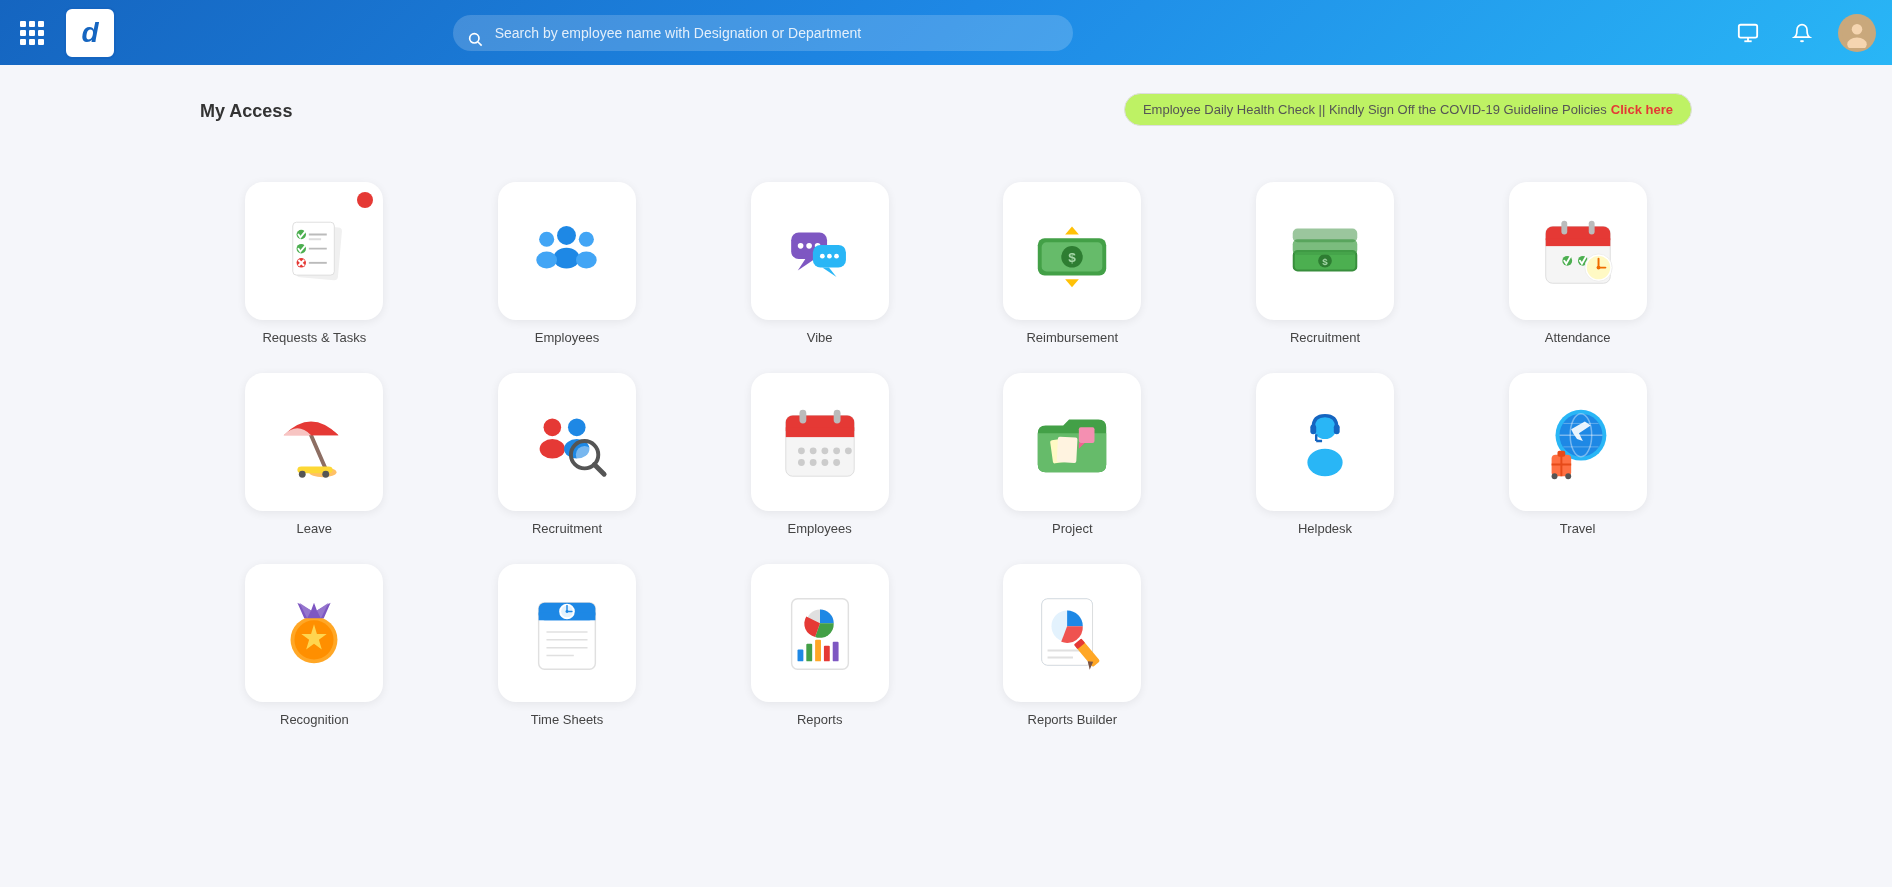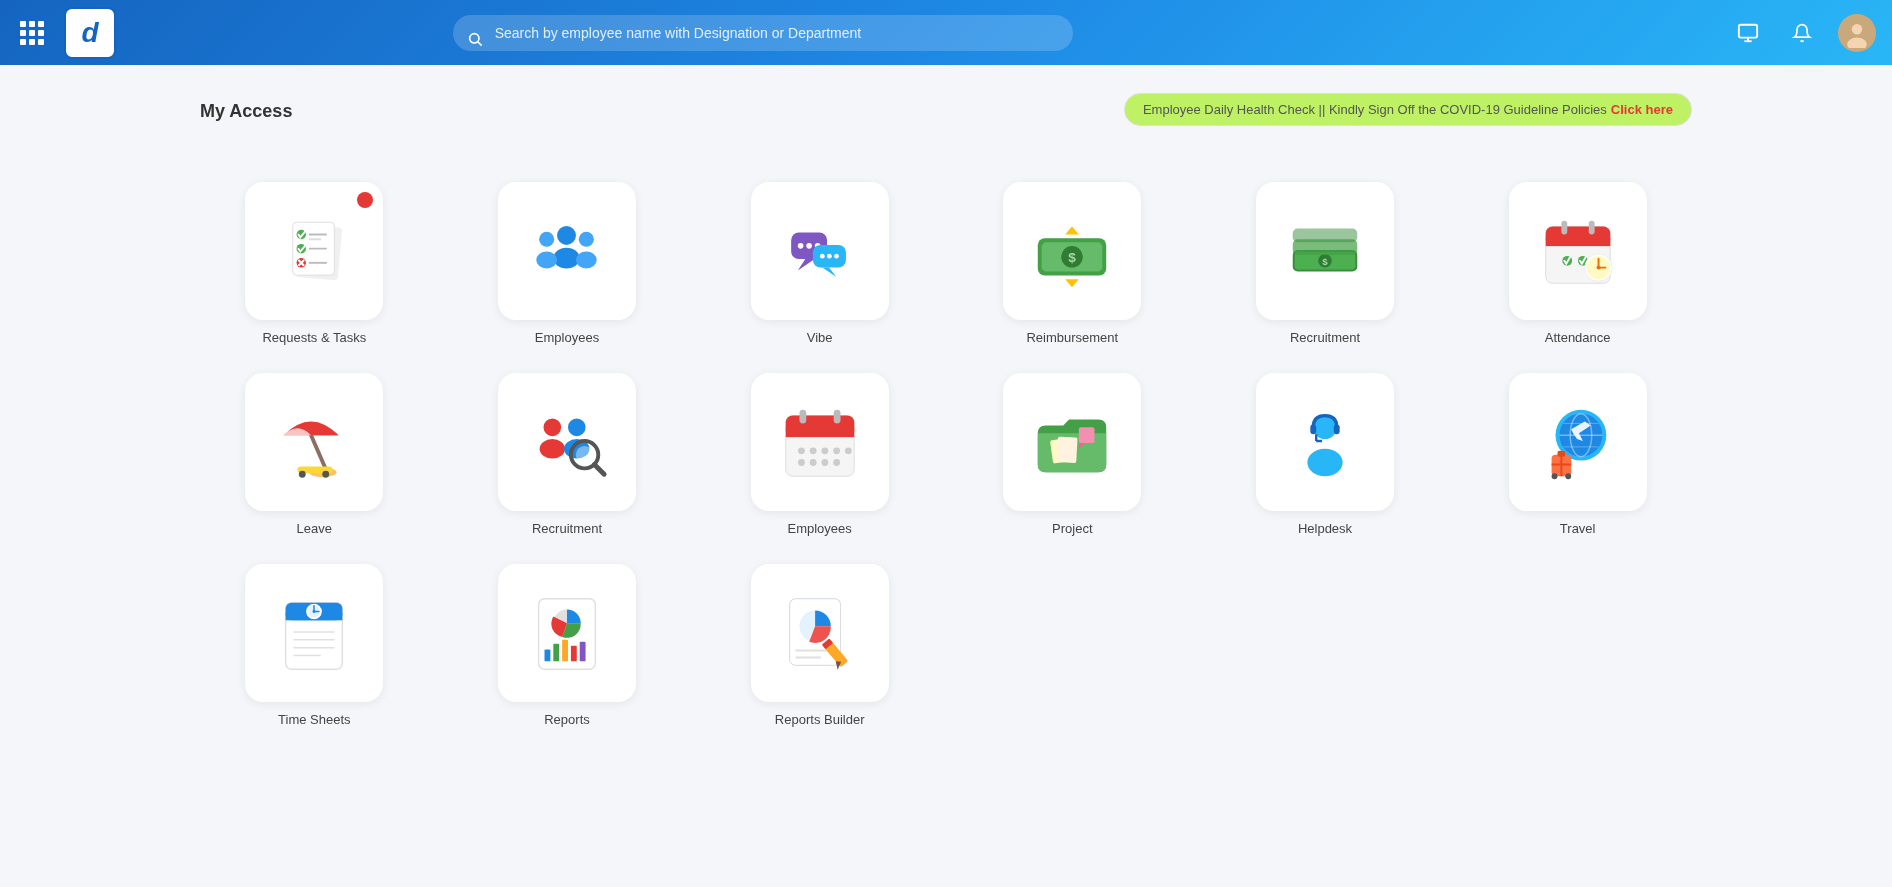--- a/index.html
+++ b/index.html
@@ -520,20 +520,39 @@
             <line x1="28" y1="58" x2="28" y2="80" stroke="#e64a19" stroke-width="2"></line>
 
             <circle cx="21" cy="80" r="3" fill="#555"></circle>
             <circle cx="35" cy="80" r="3" fill="#555"></circle>
           </svg>
         </div>
       </div>
       <span class="module-label">Travel</span>
     </div>
 
+    <div class="module-item">
+      <div class="module-card">
+        <div class="module-icon">
+          <svg viewBox="0 0 90 90" width="88" height="88">
+
+            <circle cx="45" cy="52" r="24" fill="#ffa726"></circle>
+            <circle cx="45" cy="52" r="20" fill="#ff8f00"></circle>
+
+            <polygon points="45,36 48,46 58,46 50,52 53,62 45,56 37,62 40,52 32,46 42,46" fill="#ffd54f"></polygon>
+
+            <path d="M35,30 L28,14 L42,22 L45,14 L48,22 L62,14 L55,30 Z" fill="#7e57c2"></path>
+
+            <polygon points="38,30 30,14 42,22" fill="#9575cd"></polygon>
+            <polygon points="52,30 60,14 48,22" fill="#9575cd"></polygon>
+          </svg>
+        </div>
+      </div>
+      <span class="module-label">Recognition</span>
+    </div>
 
     <div class="module-item">
       <div class="module-card">
         <div class="module-icon">
           <svg viewBox="0 0 90 90" width="88" height="88">
 
             <rect x="16" y="14" width="58" height="68" rx="6" fill="white" stroke="#e0e0e0" stroke-width="1.5"></rect>
 
             <rect x="16" y="14" width="58" height="18" rx="6" fill="#1e88e5"></rect>
             <rect x="16" y="24" width="58" height="8" fill="#1e88e5"></rect>

